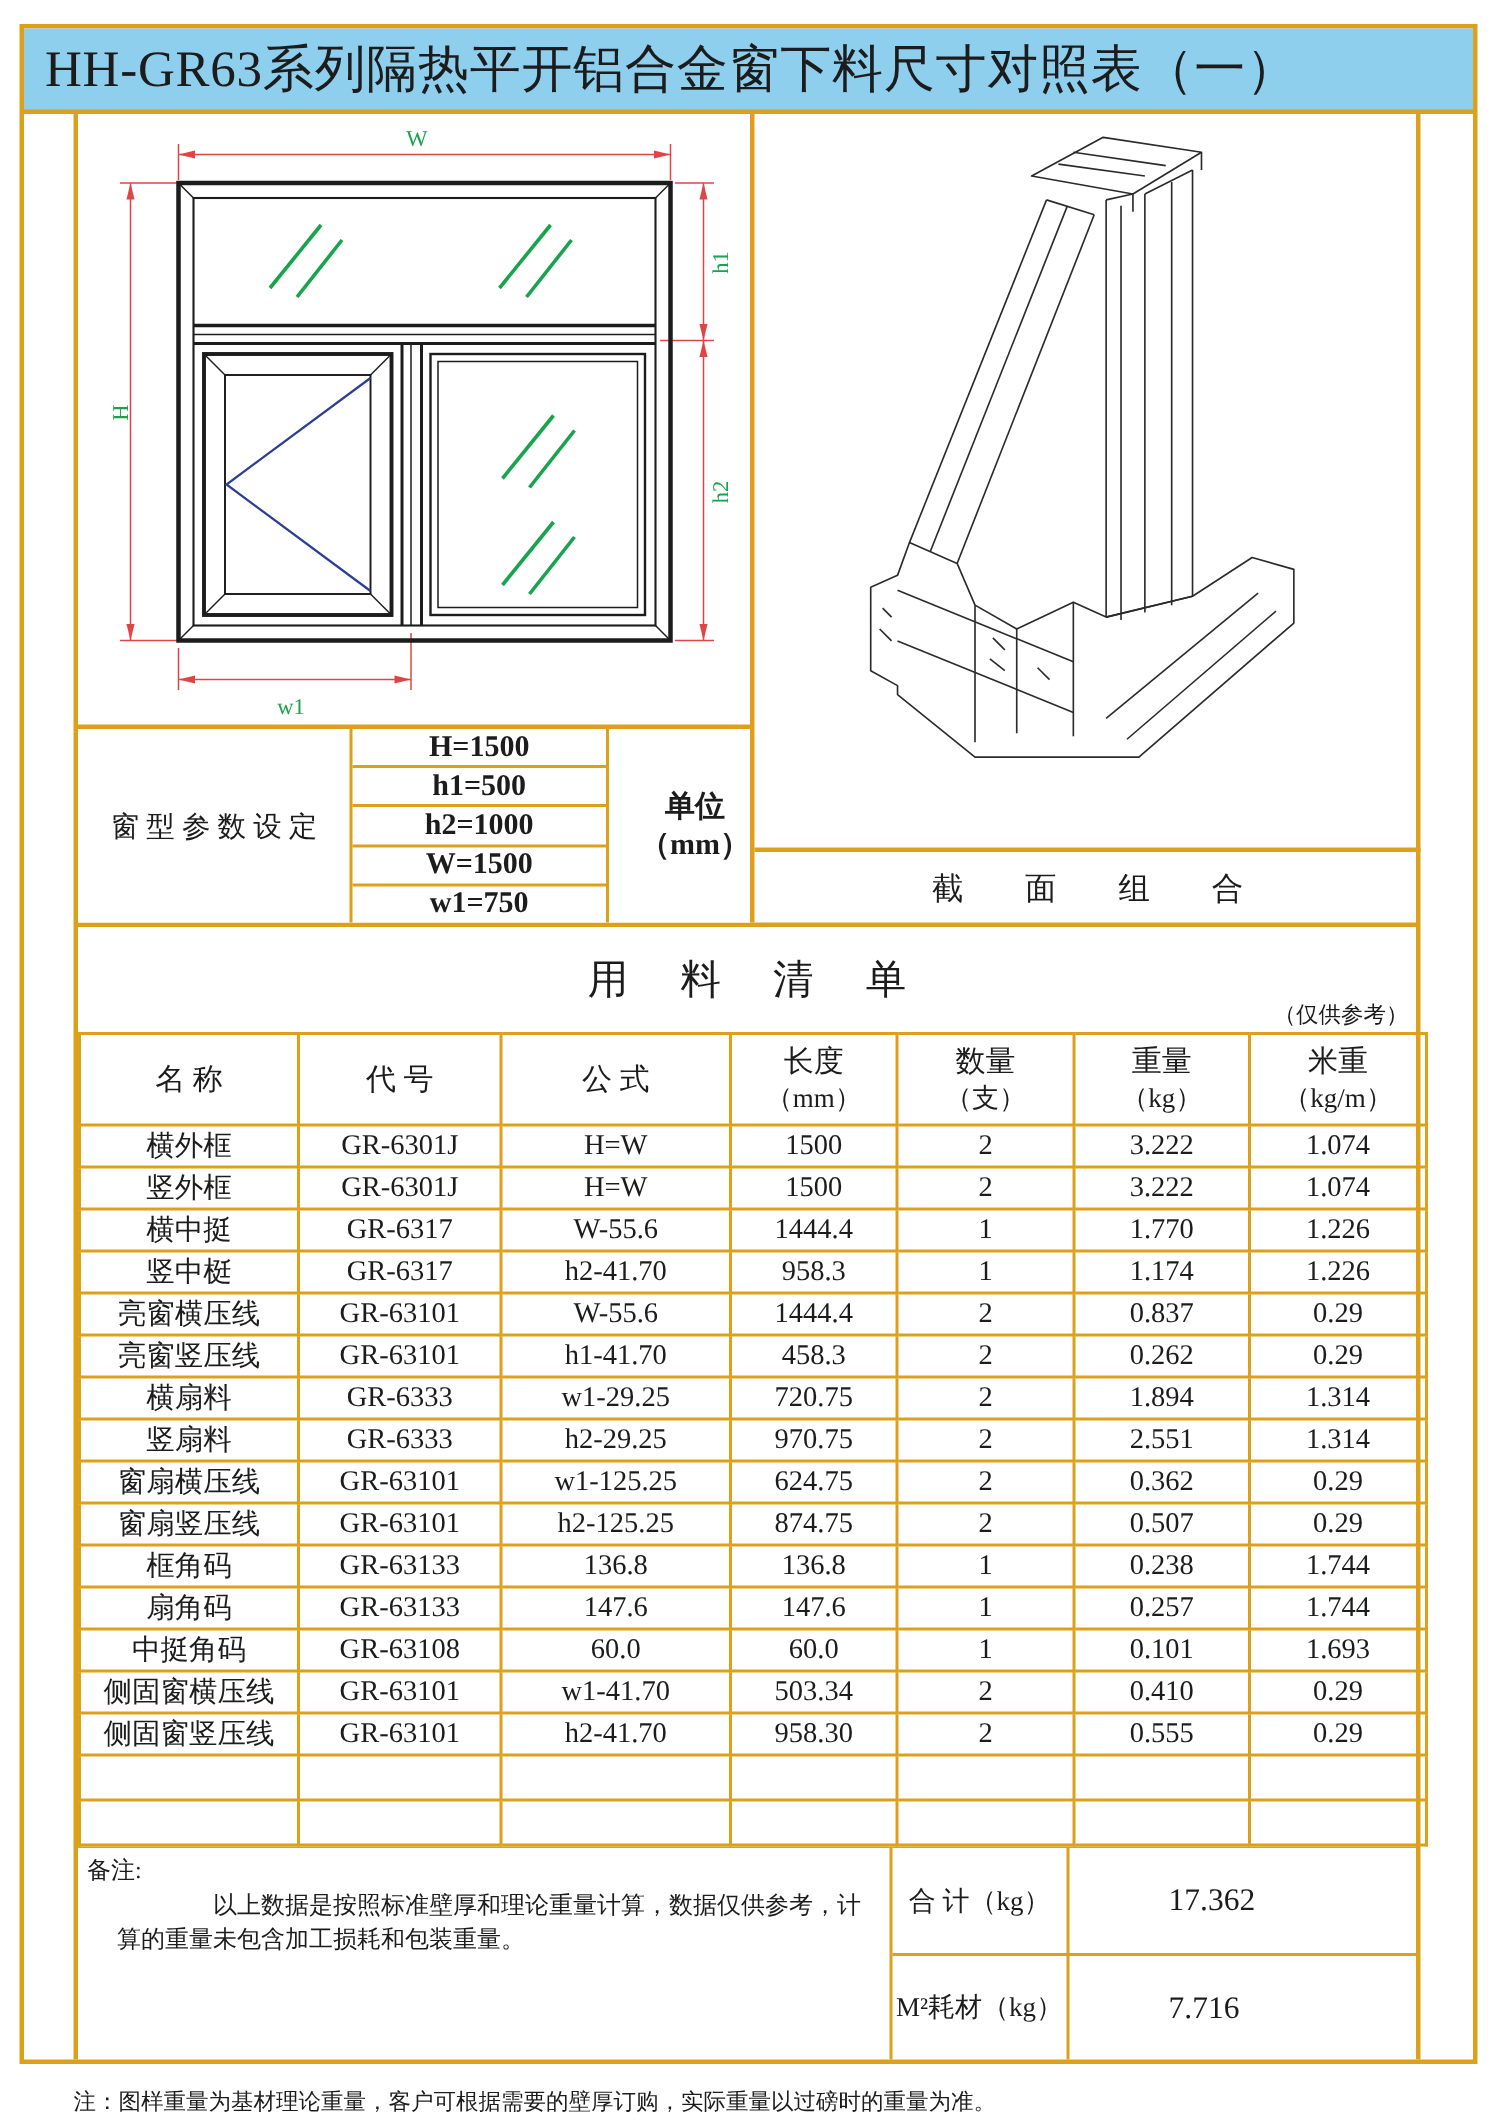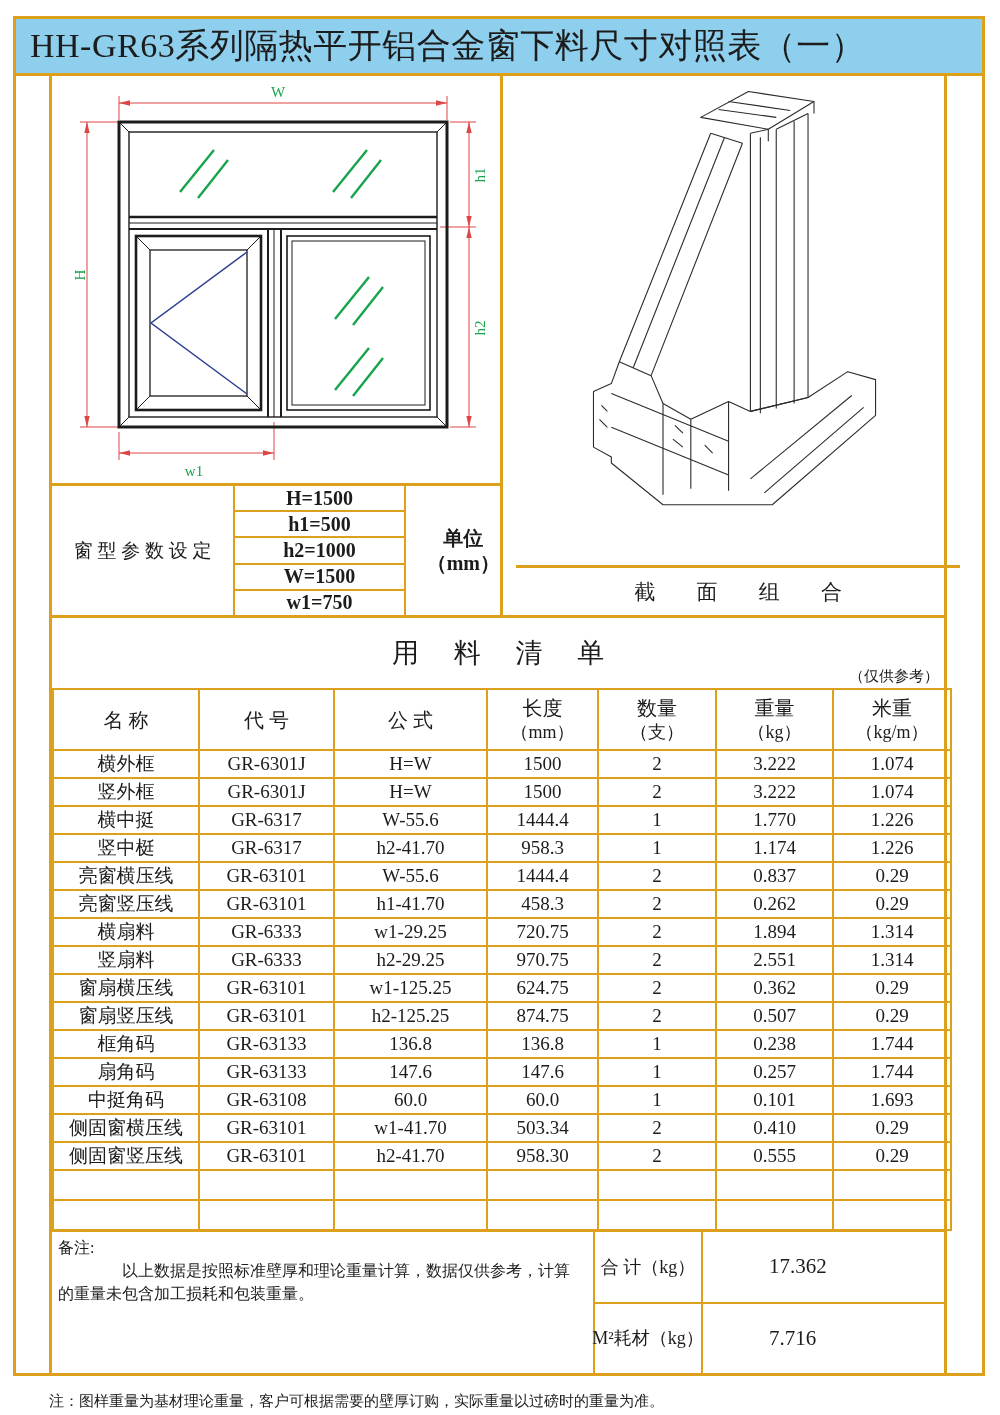--- a/index.html
+++ b/index.html
@@ -21,21 +21,21 @@
   .titlebar{height:57px;background:var(--blue);border-bottom:3px solid var(--orange);
     display:flex;align-items:center;padding-left:14px;font-size:34px;letter-spacing:.5px;
     white-space:nowrap;}
 
   .content{margin-left:33px;width:898px;height:1297px;border-left:3px solid var(--orange);
     border-right:3px solid var(--orange);display:flex;flex-direction:column;}
 
   
   .top{display:flex;height:542px;border-bottom:3px solid var(--orange);flex:none;}
   .left-panel{width:451px;border-right:3px solid var(--orange);position:relative;flex:none;}
-  .right-panel{flex:1;display:flex;flex-direction:column;padding-left:13px;}
+  .right-panel{flex:1;display:flex;flex-direction:column;}
   .diagram-wrap{height:407px;}
   .xsec-wrap{flex:1;display:flex;align-items:center;justify-content:center;}
   .xsec-label{height:50px;border-top:3px solid var(--orange);display:flex;align-items:center;
     justify-content:center;font-size:21px;letter-spacing:18px;text-indent:18px;}
 
   
   .params{position:absolute;left:0;right:0;bottom:0;height:132px;
     border-top:3px solid var(--orange);display:flex;background:#fff;}
   .plabel{width:184px;border-right:2px solid var(--orange);display:flex;align-items:center;
     justify-content:center;font-size:19px;white-space:nowrap;}
@@ -56,25 +56,25 @@
     font-weight:normal;overflow:hidden;white-space:nowrap;}
   table.mat th{height:61px;font-size:20px;line-height:1.3;}
   table.mat td{height:27.6px;font-size:19px;}
   table.mat tr.empty td{height:30px;}
   table.mat .sub{font-size:18px;}
 
   
   .bottom{flex:1;display:flex;border-top:1px solid var(--orange);min-height:78px;}
   .remark{width:543px;border-right:2px solid var(--orange);padding:4px 8px 4px 6px;
     font-size:16px;line-height:1.45;}
-  .remark p{text-indent:4em;}
+  .remark p{text-indent:4em;margin-left:20px;}
   .totals{flex:1;display:flex;flex-direction:column;}
   .trow{flex:1;display:flex;}
   .trow:first-child{border-bottom:2px solid var(--orange);}
-  .tlabel{width:108px;border-right:2px solid var(--orange);display:flex;align-items:center;
+  .tlabel{width:118px;border-right:2px solid var(--orange);display:flex;align-items:center;
     justify-content:center;font-size:18px;white-space:nowrap;}
   .tvalue{flex:1;display:flex;align-items:center;padding-left:66px;font-size:21px;}
 
   .page-note{position:absolute;left:49px;top:1392px;width:920px;font-size:15px;}
 
   svg{display:block;}
   .k{stroke:var(--ink);fill:none;}
   .r{stroke:var(--red);fill:none;stroke-width:1;}
   .ra{fill:var(--red);stroke:none;}
   .g{fill:var(--green);font-size:15px;}

